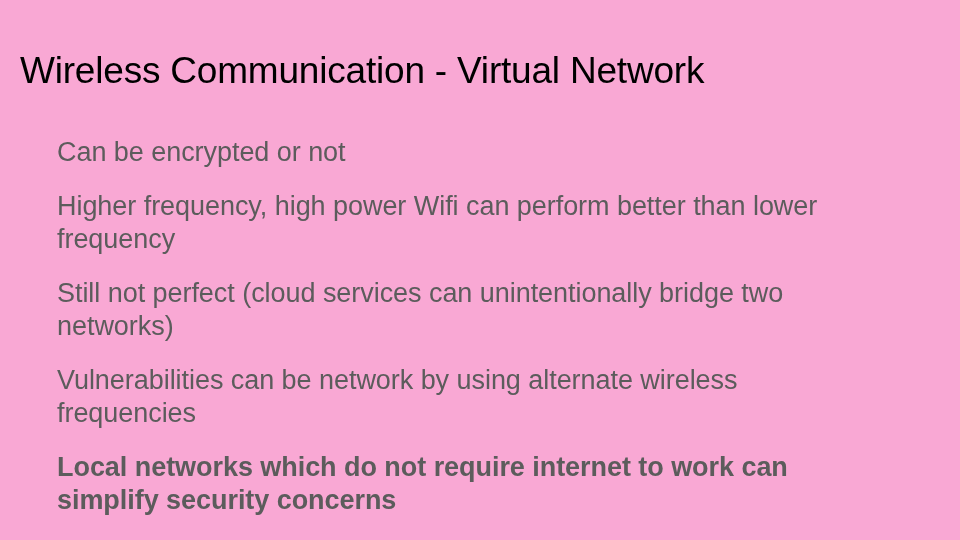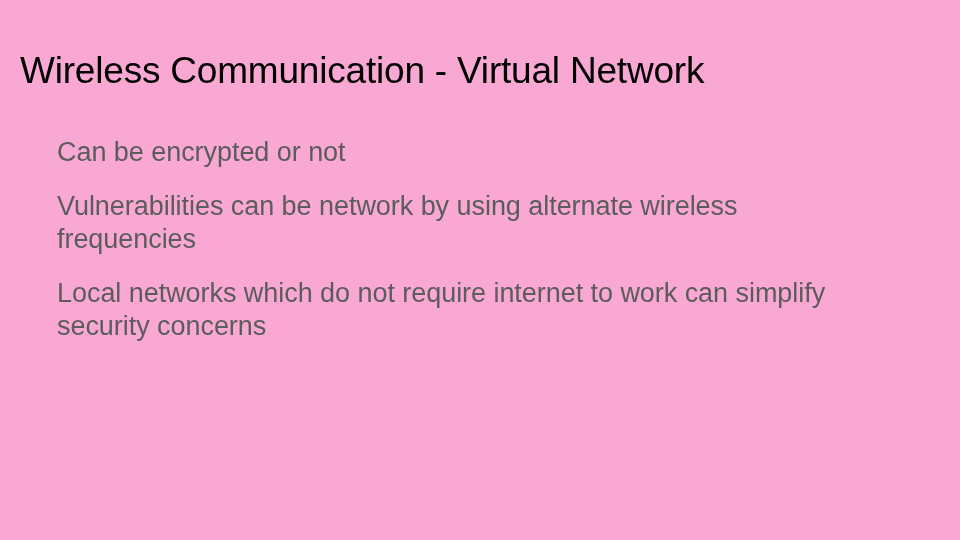--- a/index.html
+++ b/index.html
@@ -46,28 +46,31 @@
     font-size: 27px;
     line-height: 33px;
     font-weight: 400;
     color: #5c5c5c;
     margin: 0 0 21px 0;
     letter-spacing: -0.05px;
   }
 
   .bullet-line:last-child {
     margin-bottom: 0;
+    font-weight: bold;
   }
 </style>
 </head>
 <body>
 
 <div class="slide">
 
   <h1 class="slide-title">Wireless Communication - Virtual Network</h1>
 
   <div class="body-block">
     <p class="bullet-line">Can be encrypted or not</p>
+    <p class="bullet-line">Higher frequency, high power Wifi can perform better than lower frequency</p>
+    <p class="bullet-line">Still not perfect (cloud services can unintentionally bridge two networks)</p>
     <p class="bullet-line">Vulnerabilities can be network by using alternate wireless frequencies</p>
     <p class="bullet-line">Local networks which do not require internet to work can simplify security concerns</p>
   </div>
 
 </div>
 
 </body></html>

